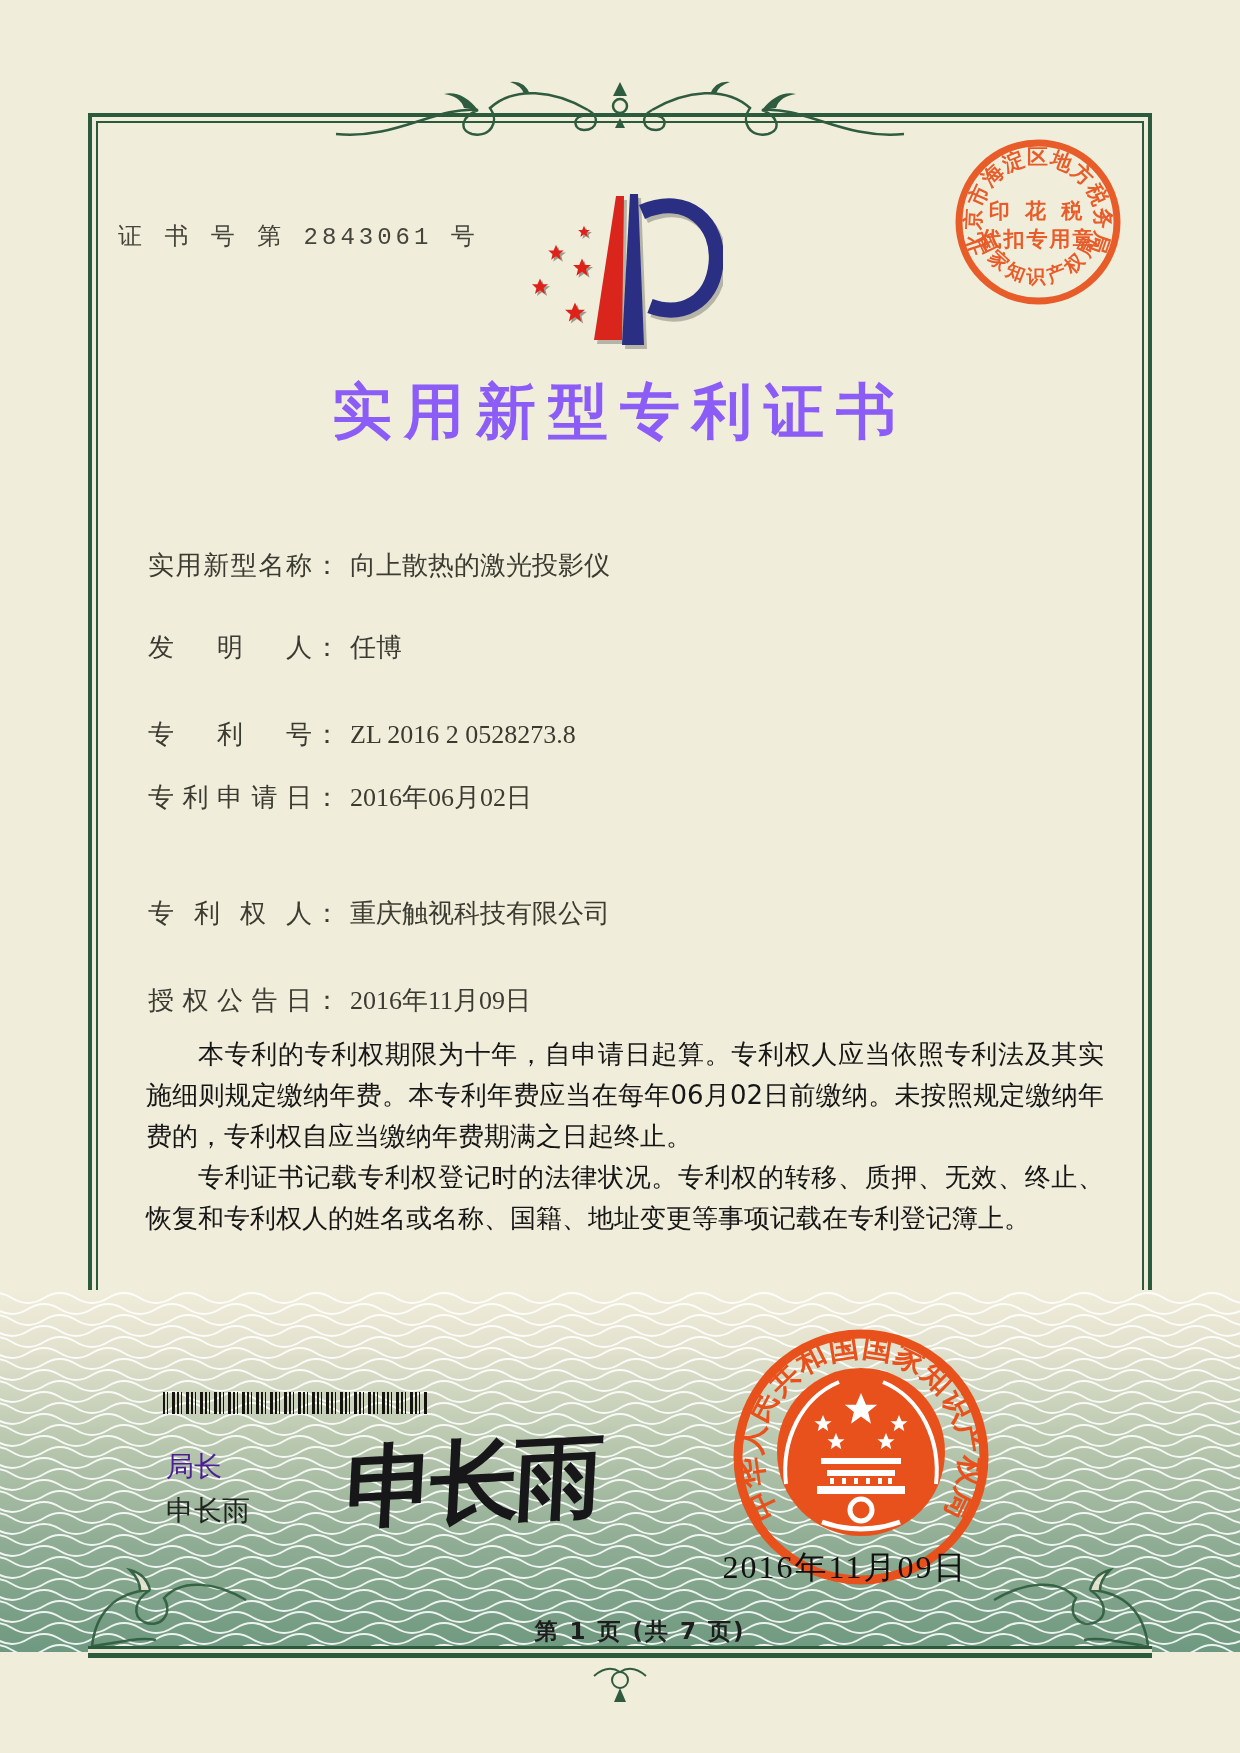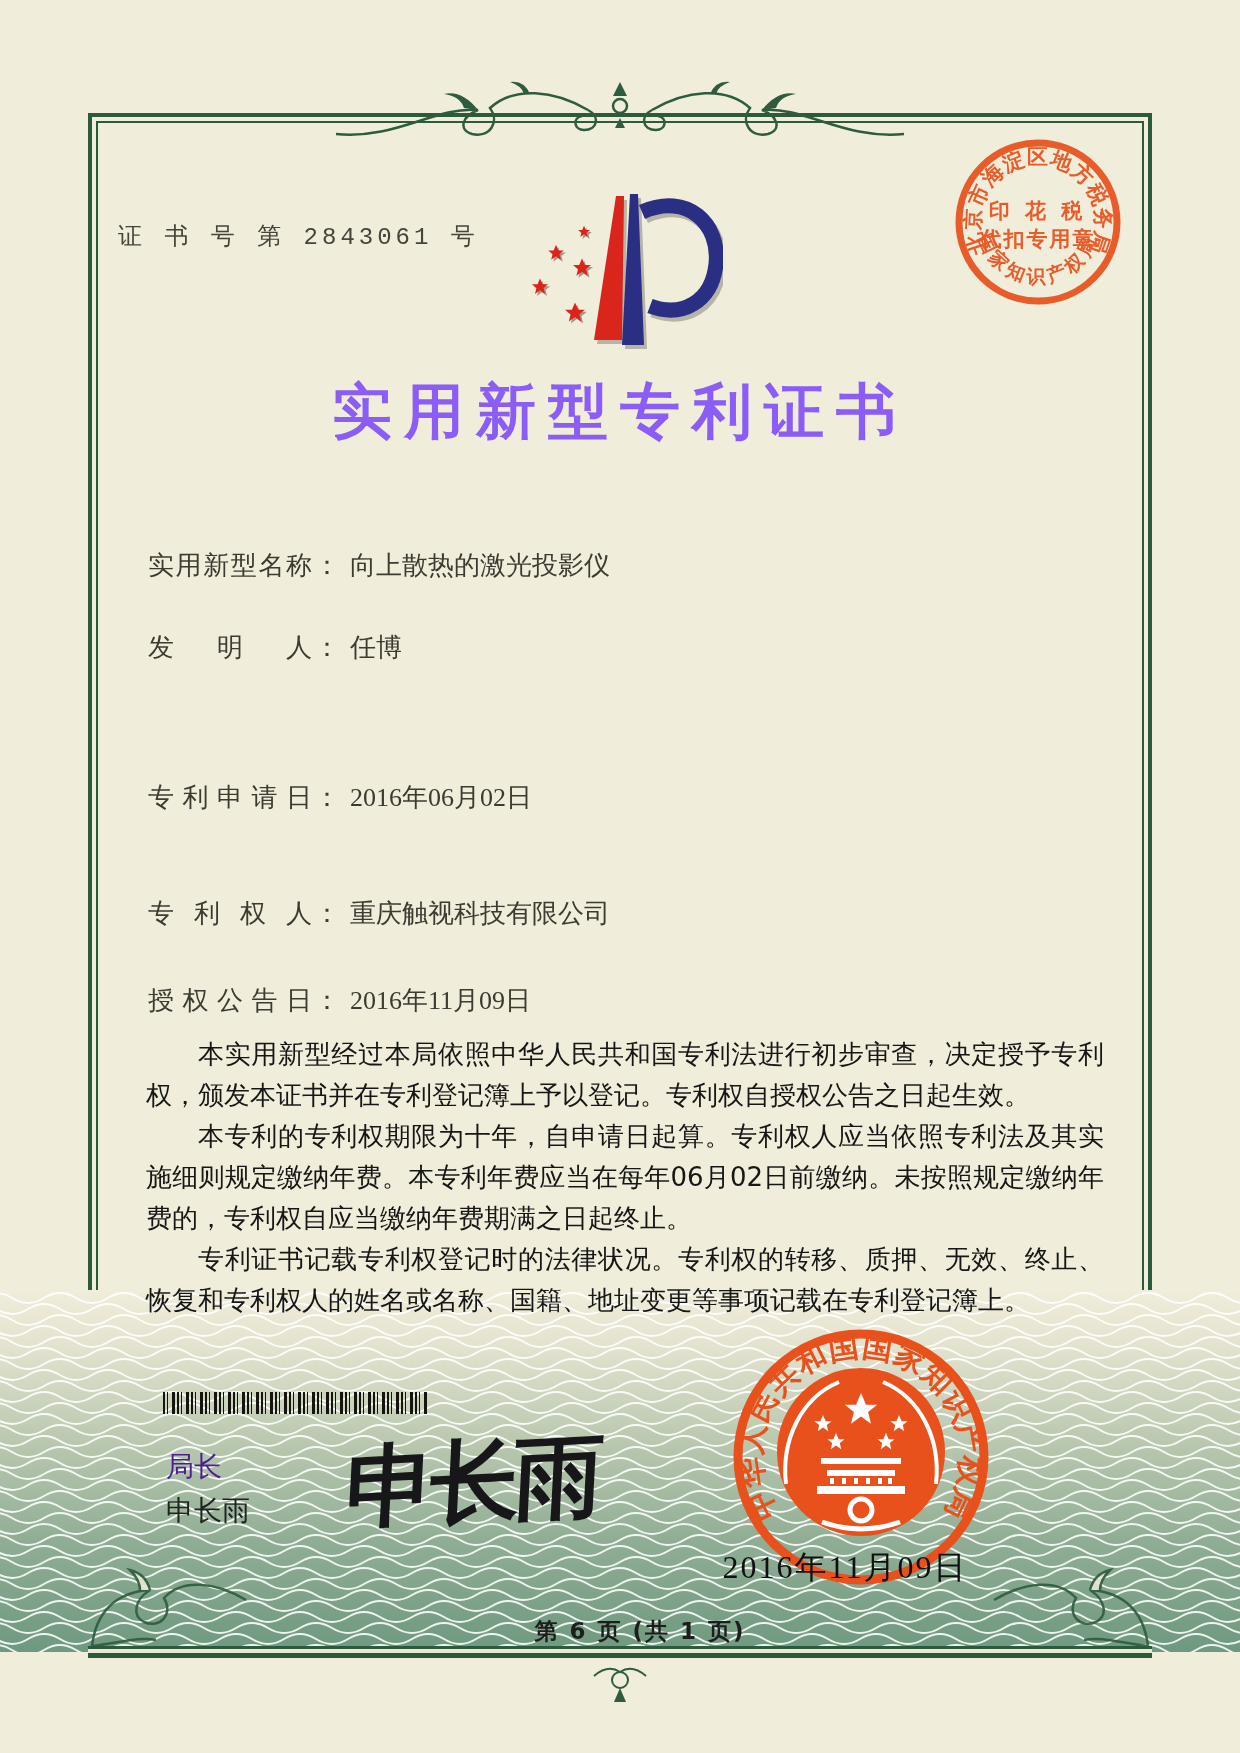--- a/index.html
+++ b/index.html
@@ -187,32 +187,34 @@
   </svg>
 
   <div class="layer title">实用新型专利证书</div>
 
   <div class="field-row f2">
     <span class="flabel">发明人</span><span class="fcolon">：</span><span class="fvalue">任博</span>
   </div>
   <div class="field-row f1">
     <span class="flabel">实用新型名称</span><span class="fcolon">：</span><span class="fvalue">向上散热的激光投影仪</span>
   </div>
+  <div class="field-row f3">
+    <span class="flabel">专利号</span><span class="fcolon">：</span><span class="fvalue">ZL 2016 2 0528273.8</span>
+  </div>
   <div class="field-row f4">
     <span class="flabel">专利申请日</span><span class="fcolon">：</span><span class="fvalue">2016年06月02日</span>
   </div>
   <div class="field-row f5">
     <span class="flabel">专利权人</span><span class="fcolon">：</span><span class="fvalue">重庆触视科技有限公司</span>
   </div>
   <div class="field-row f6">
     <span class="flabel">授权公告日</span><span class="fcolon">：</span><span class="fvalue">2016年11月09日</span>
   </div>
 
   <div class="layer paras">
-    <p>本实用新型经过本局依照中华人民共和国专利法进行初步审查，决定授予专利权，颁发本证书并在专利登记簿上予以登记。专利权自授权公告之日起生效。</p>
     <p>本专利的专利权期限为十年，自申请日起算。专利权人应当依照专利法及其实施细则规定缴纳年费。本专利年费应当在每年06月02日前缴纳。未按照规定缴纳年费的，专利权自应当缴纳年费期满之日起终止。</p>
     <p>专利证书记载专利权登记时的法律状况。专利权的转移、质押、无效、终止、恢复和专利权人的姓名或名称、国籍、地址变更等事项记载在专利登记簿上。</p>
   </div>
 
   <div class="layer barcode"></div>
   <div class="layer director-label">局长</div>
   <div class="layer director-name">申长雨</div>
   <div class="layer signature">申长雨</div>
 
   <svg class="layer" style="left:718px;top:1312px" width="290" height="296" viewBox="0 0 290 296">
@@ -242,15 +244,15 @@
         <rect x="99" y="174" width="88" height="8"></rect>
       </g>
       <circle cx="143" cy="198" r="11" fill="none" stroke="#ffffff" stroke-width="5"></circle>
       <path d="M68,172 C63,128 83,86 121,70" fill="none" stroke="#ffffff" stroke-width="4"></path>
       <path d="M218,172 C223,128 203,86 165,70" fill="none" stroke="#ffffff" stroke-width="4"></path>
       <path d="M104,210 Q143,224 182,210" fill="none" stroke="#ffffff" stroke-width="5"></path>
     </g>
   </svg>
 
   <div class="layer seal-date">2016年11月09日</div>
-  <div class="layer page-info">第 6 页 (共 1 页)</div>
+  <div class="layer page-info">第 1 页 (共 7 页)</div>
 
 </div>
 
 </body></html>

